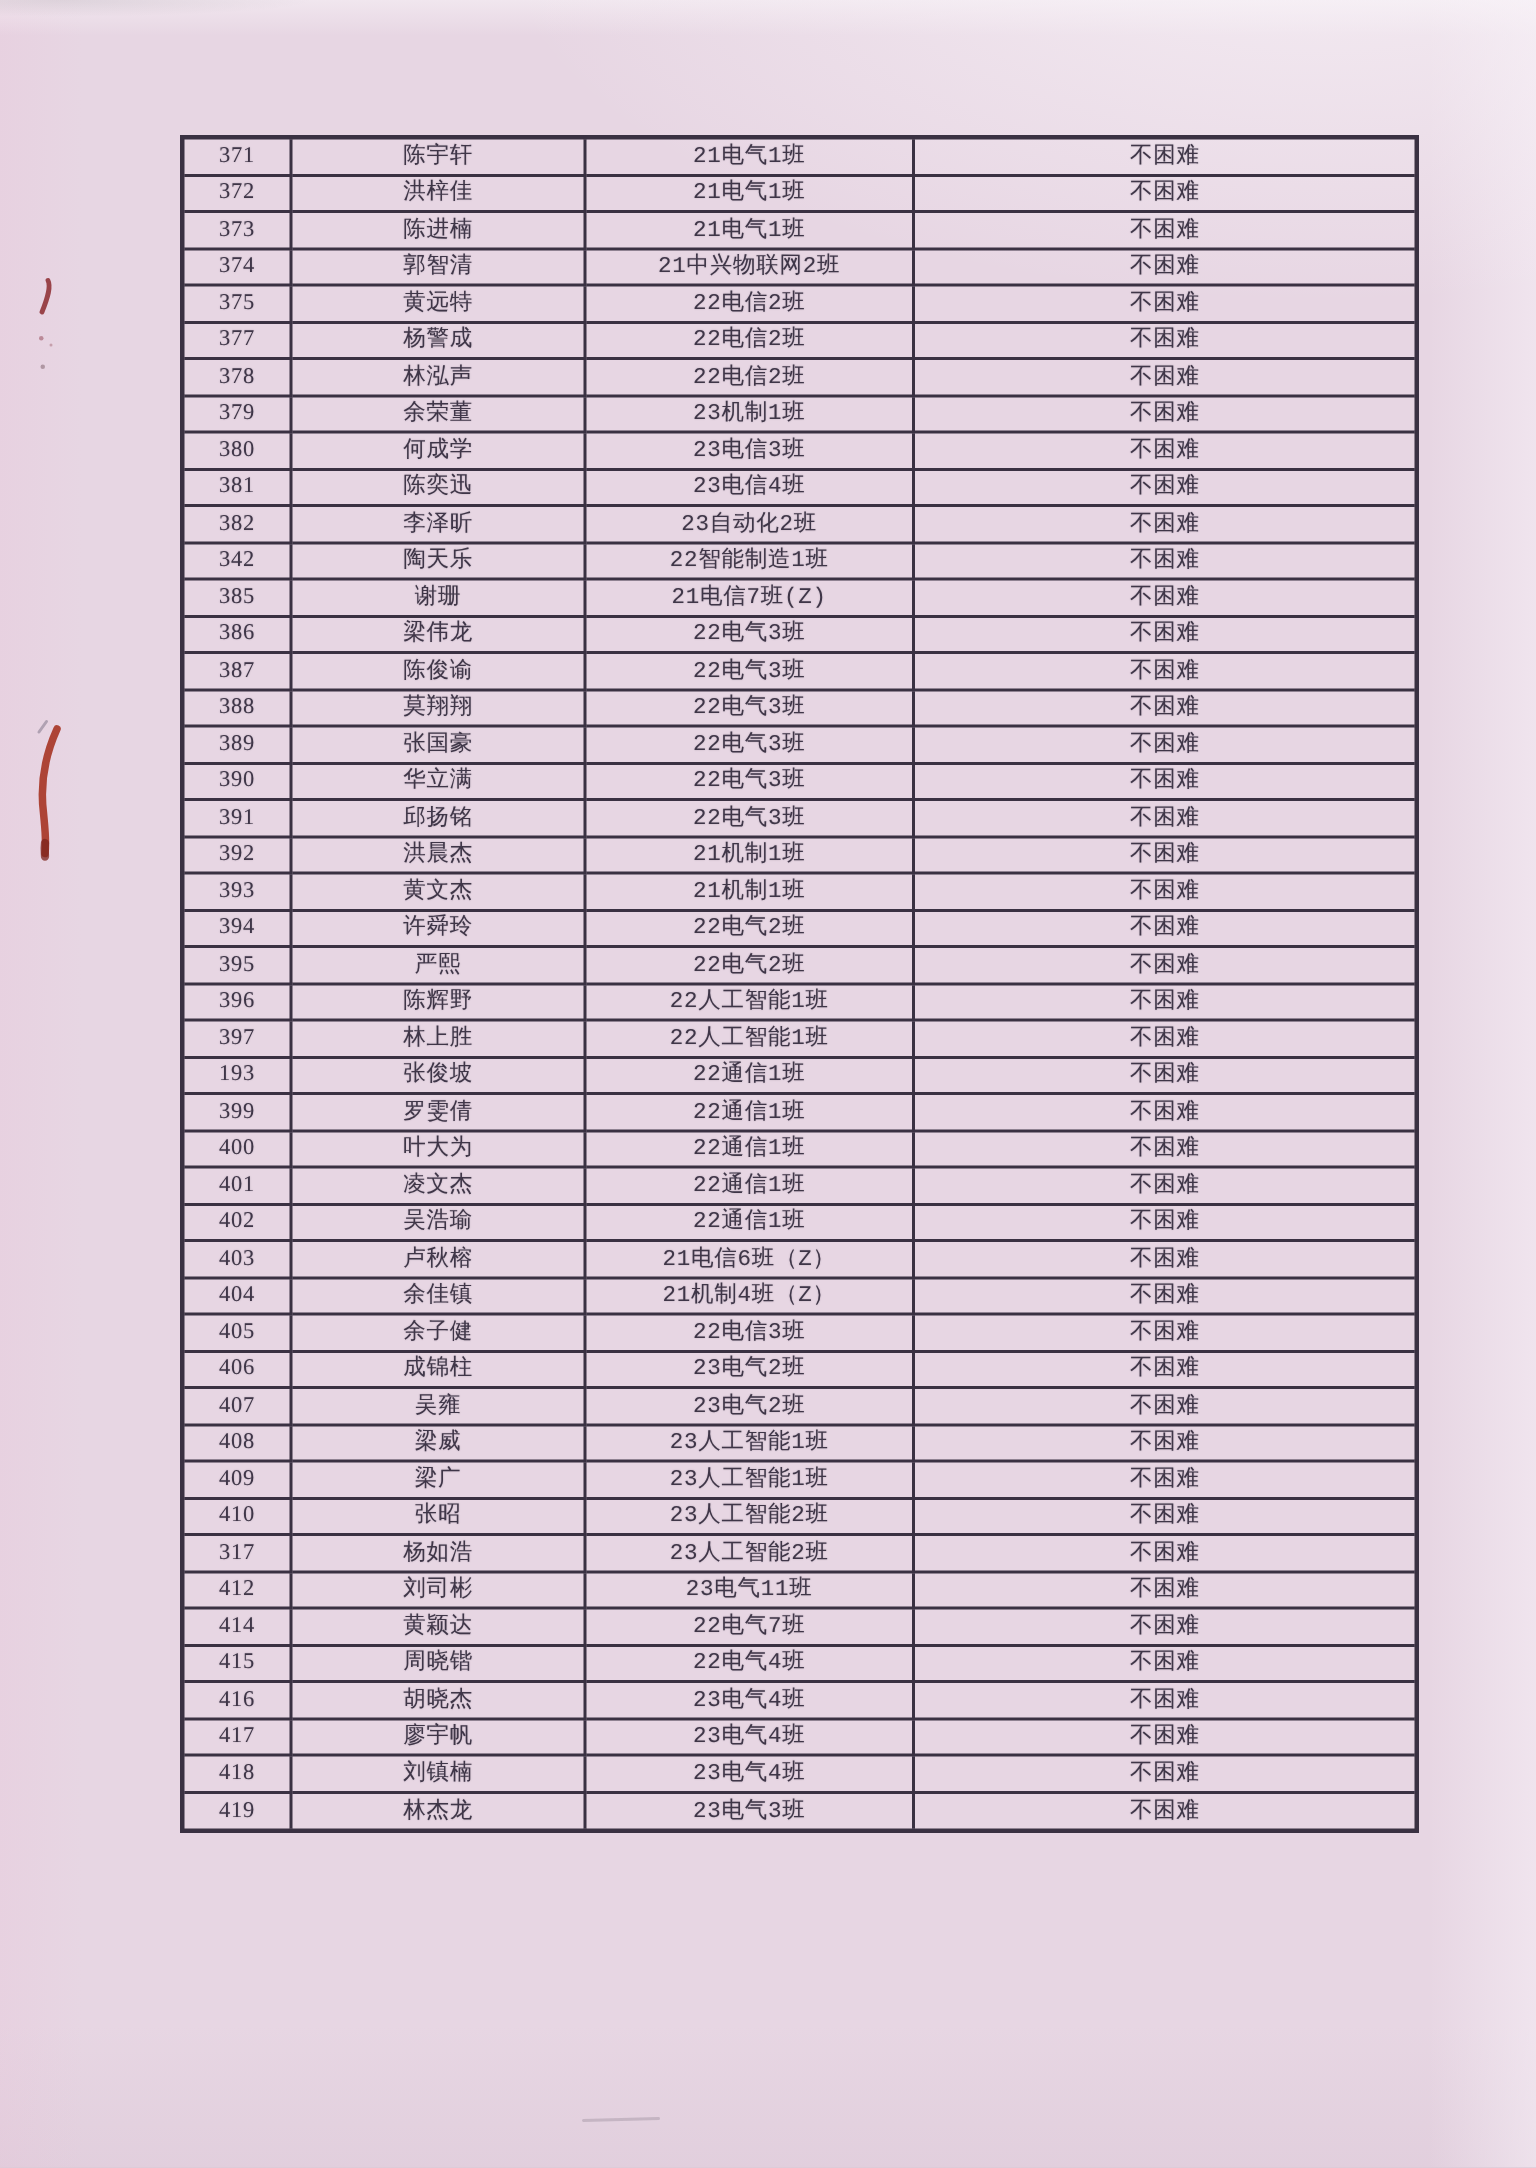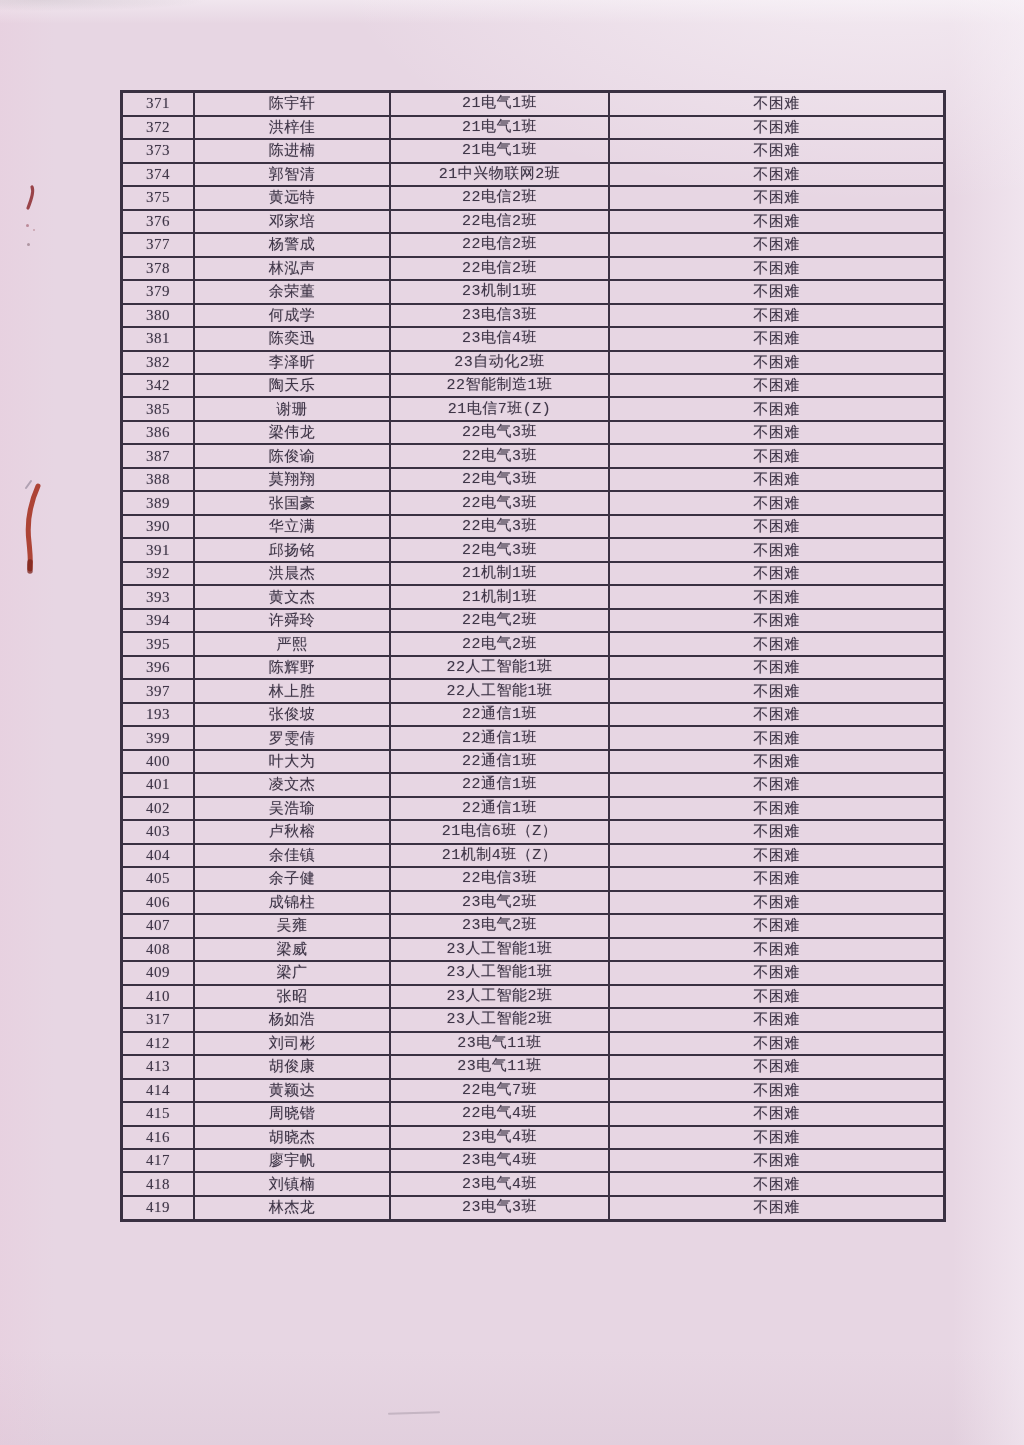--- a/index.html
+++ b/index.html
@@ -123,26 +123,20 @@
           <td class="col2">21中兴物联网2班</td>
           <td class="col3">不困难</td>
         </tr>
         <tr>
           <td class="col0">375</td>
           <td class="col1">黄远特</td>
           <td class="col2">22电信2班</td>
           <td class="col3">不困难</td>
         </tr>
         <tr>
-          <td class="col0">376</td>
-          <td class="col1">邓家培</td>
-          <td class="col2">22电信2班</td>
-          <td class="col3">不困难</td>
-        </tr>
-        <tr>
           <td class="col0">377</td>
           <td class="col1">杨警成</td>
           <td class="col2">22电信2班</td>
           <td class="col3">不困难</td>
         </tr>
         <tr>
           <td class="col0">378</td>
           <td class="col1">林泓声</td>
           <td class="col2">22电信2班</td>
           <td class="col3">不困难</td>
@@ -339,26 +333,20 @@
           <td class="col2">23人工智能2班</td>
           <td class="col3">不困难</td>
         </tr>
         <tr>
           <td class="col0">412</td>
           <td class="col1">刘司彬</td>
           <td class="col2">23电气11班</td>
           <td class="col3">不困难</td>
         </tr>
         <tr>
-          <td class="col0">413</td>
-          <td class="col1">胡俊康</td>
-          <td class="col2">23电气11班</td>
-          <td class="col3">不困难</td>
-        </tr>
-        <tr>
           <td class="col0">414</td>
           <td class="col1">黄颖达</td>
           <td class="col2">22电气7班</td>
           <td class="col3">不困难</td>
         </tr>
         <tr>
           <td class="col0">415</td>
           <td class="col1">周晓锴</td>
           <td class="col2">22电气4班</td>
           <td class="col3">不困难</td>

